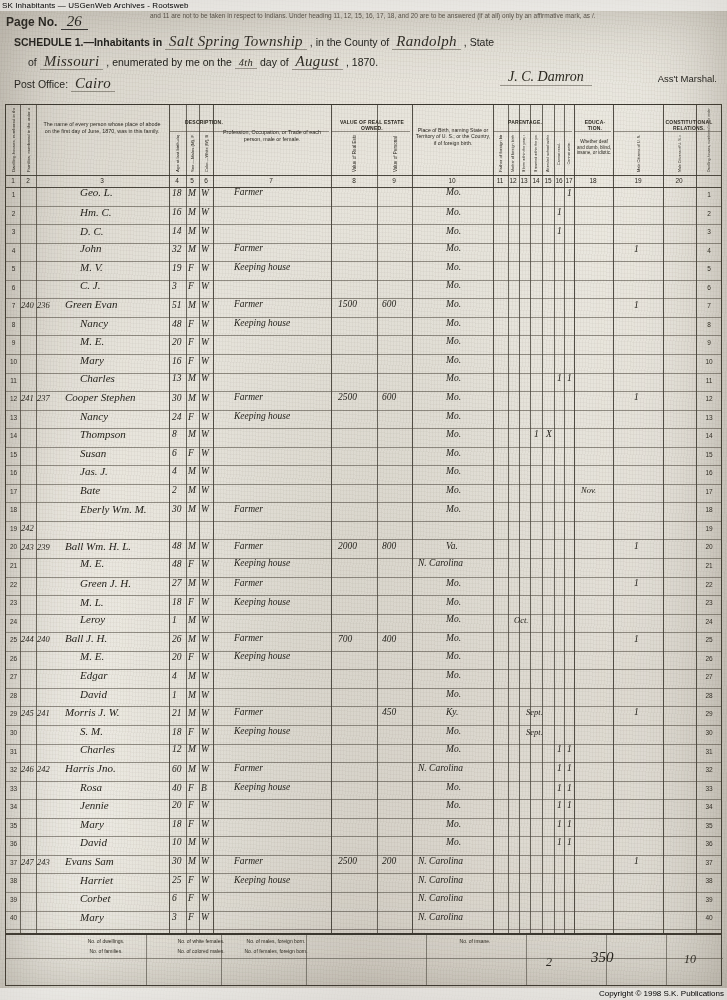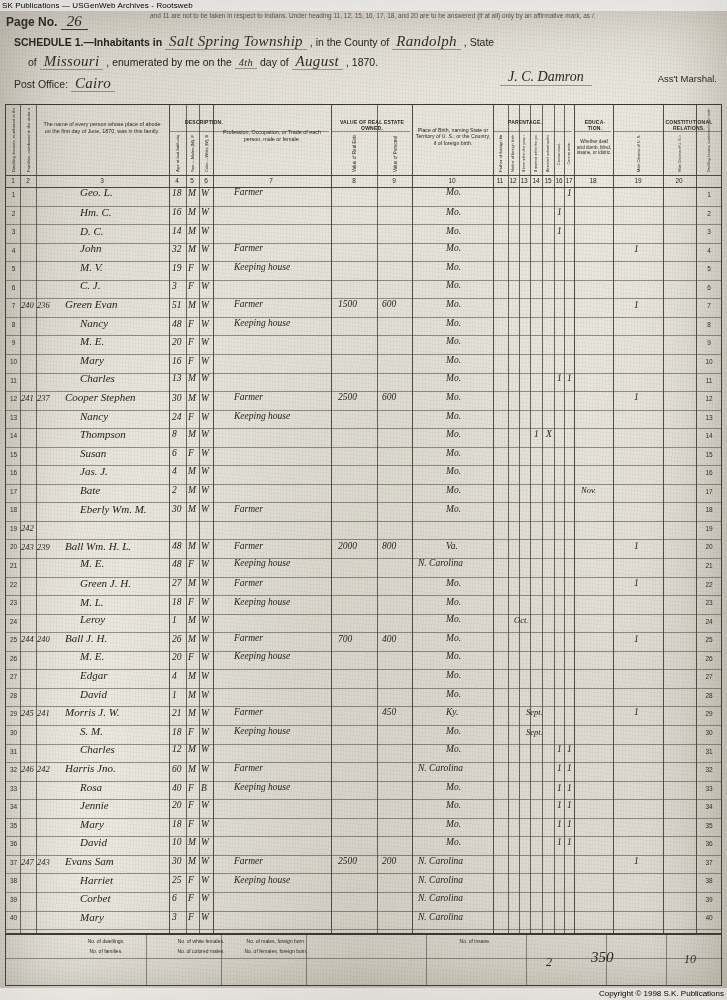--- a/index.html
+++ b/index.html
@@ -131,21 +131,21 @@
     position:absolute;font-family:"Liberation Sans", sans-serif;font-size:5px;color:#2a2720;text-align:center;
   }
   .foothw{position:absolute;font-family:"Liberation Serif", serif;font-style:italic;font-size:12px;color:#24221c;}
   .tick{position:absolute;background:#4a463d;}
 </style>
 </head>
 <body>
 
 <div class="page"></div>
 
-<div class="credit-top">SK Publications — USGenWeb Archives - Rootsweb</div>
+<div class="credit-top">SK Inhabitants — USGenWeb Archives - Rootsweb</div>
 
 <div class="hdr">
   <div class="tinyline">and 11 are not to be taken in respect to Indians.  Under heading 11, 12, 15, 16, 17, 18, and 20 are to be answered (if at all) only by an affirmative mark, as /.</div>
 
   <div class="pageno">
     <span>Page No.</span>
     <span class="num">26</span>
   </div>
 
   <div class="schedline">

